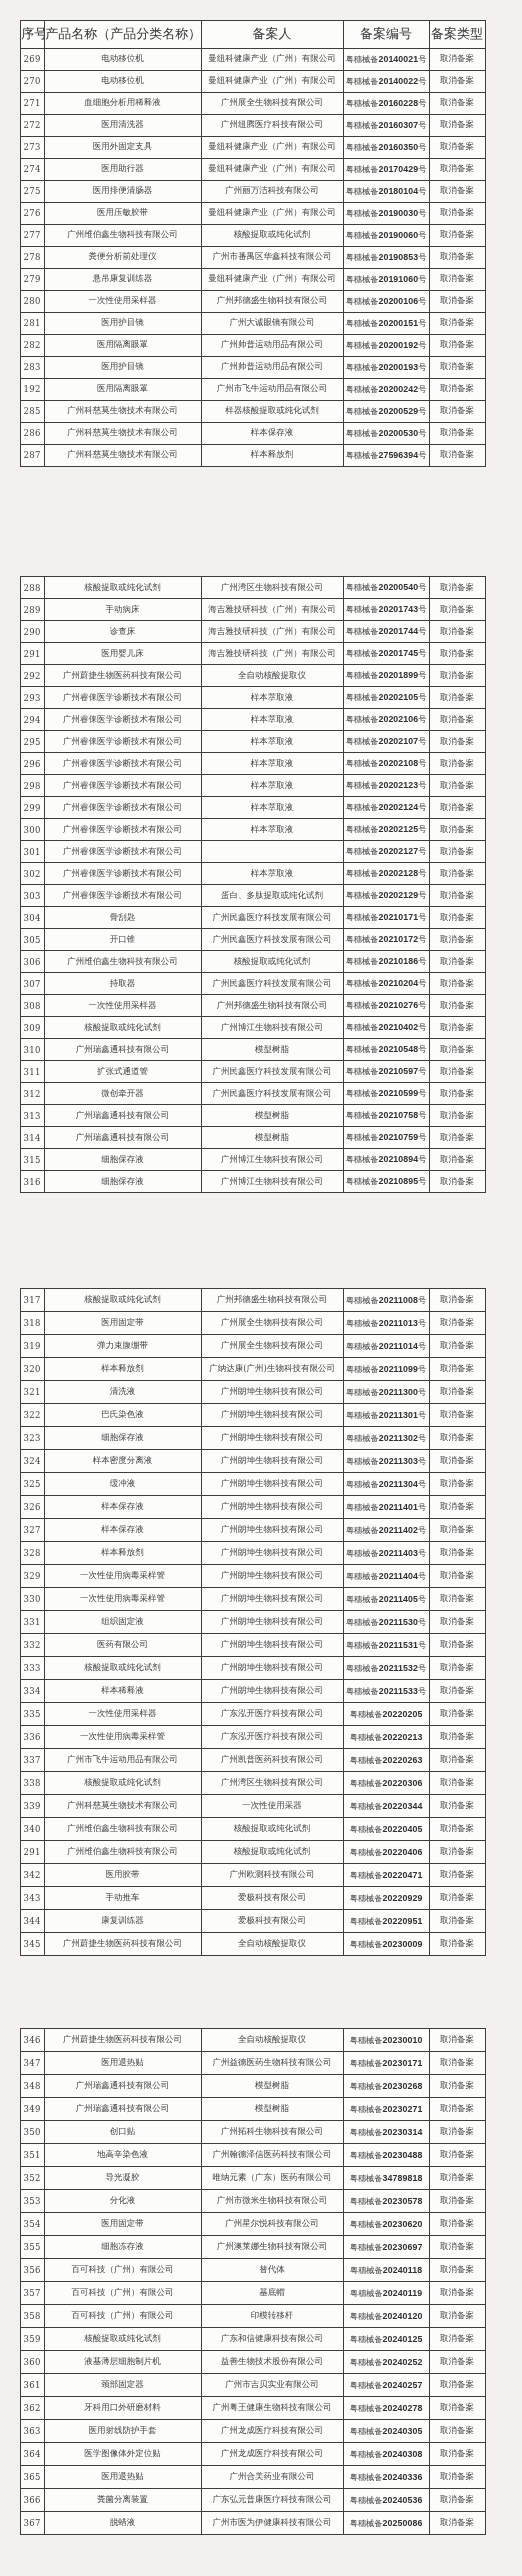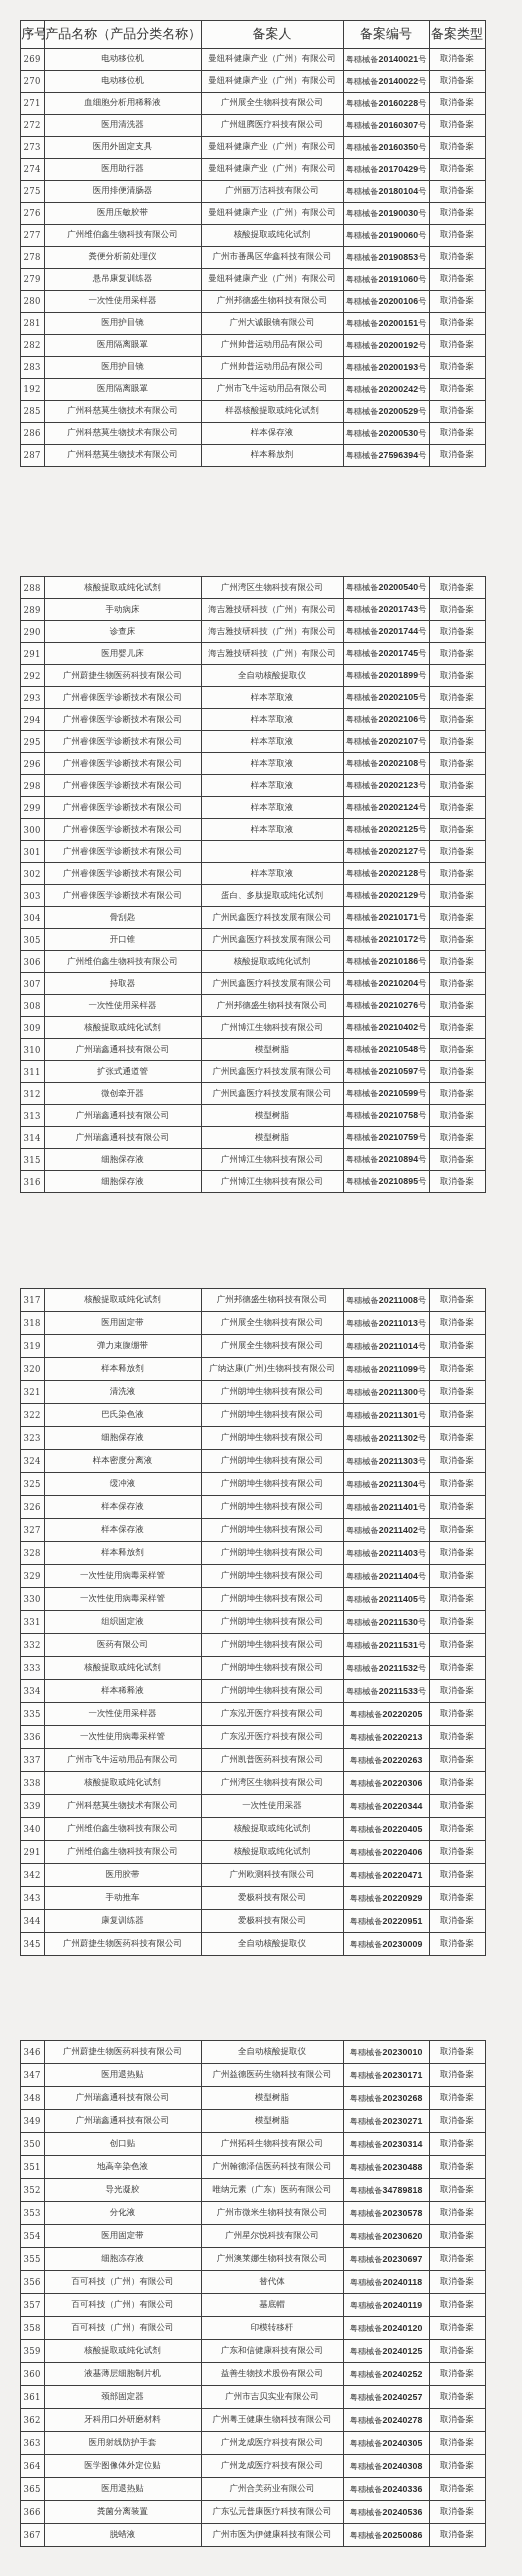--- a/index.html
+++ b/index.html
@@ -642,21 +642,21 @@
           <tr>
             <td class="serial">345</td>
             <td>广州蔚捷生物医药科技有限公司</td>
             <td>全自动核酸提取仪</td>
             <td><span class="regfix">粤穗械备</span><span class="regnum">20230009</span></td>
             <td>取消备案</td>
           </tr>
         </tbody>
       </table>
   </div>
-  <div class="block b3" style="top: 2028px; margin-top: 12px;">
+  <div class="block b3" style="top: 2028px;">
     <table>
         <colgroup>
           <col class="c0">
           <col class="c1">
           <col class="c2">
           <col class="c3">
           <col class="c4">
         </colgroup>
         <tbody>
           <tr>

